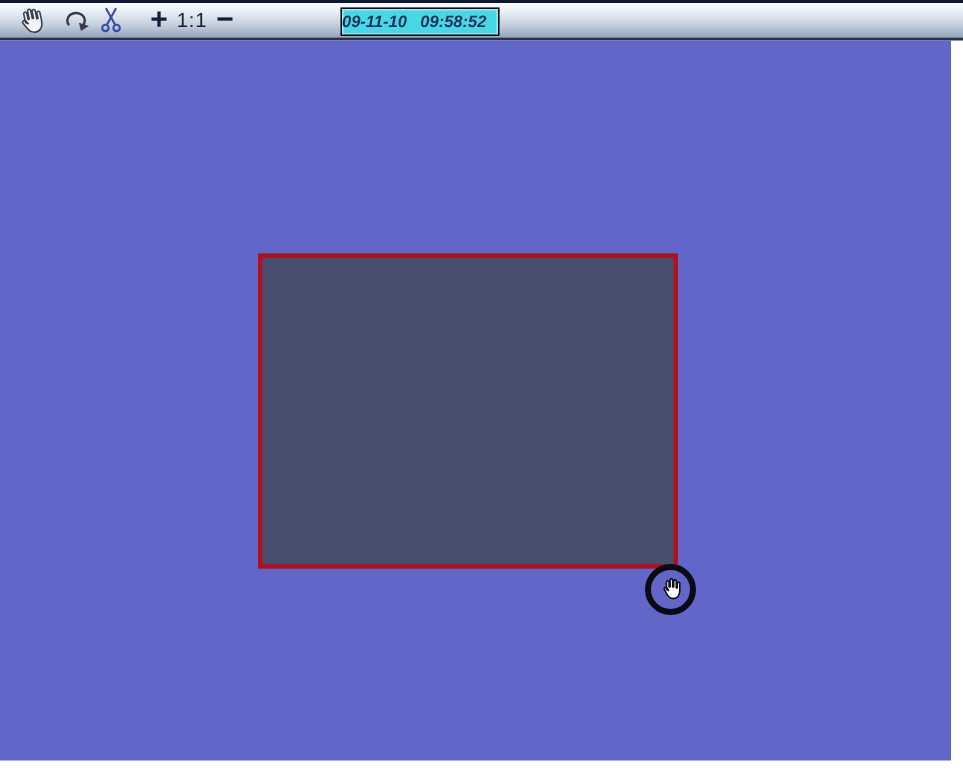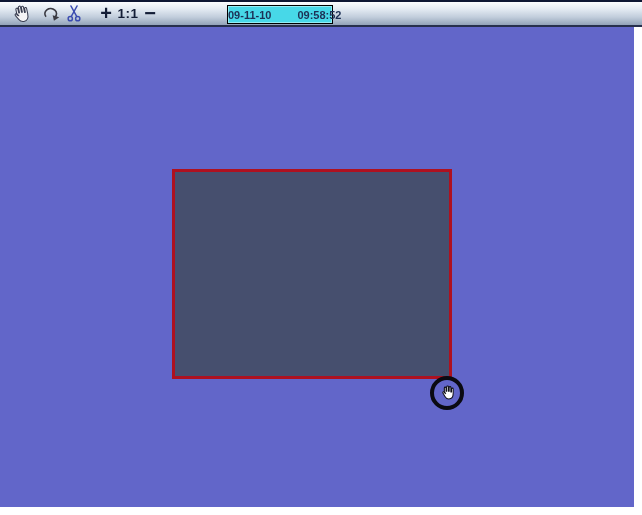--- a/index.html
+++ b/index.html
@@ -23,31 +23,32 @@
   .tool {
     position: absolute; top: 0; height: 23px;
     background: transparent; border: none; margin: 0; padding: 0;
     display: flex; align-items: center; justify-content: center;
     cursor: pointer;
   }
   .btn-hand    { left: 7px;  width: 26px; }
   .btn-redo    { left: 40px; width: 22px; }
   .btn-cut     { left: 64px; width: 20px; }
   .zoom-in     { left: 95px;  width: 22px; font-size: 20px; font-weight: bold; color: #131d36; }
-  .zoom-actual { left: 115px; width: 26px; font-size: 13.5px; font-weight: bold; color: #131d36; letter-spacing: 0.5px; }
+  .zoom-actual { left: 115px; width: 26px; font-size: 13.5px; font-weight: normal; color: #131d36; letter-spacing: 0.5px; }
   .zoom-out    { left: 139px; width: 22px; font-size: 20px; font-weight: bold; color: #131d36; }
   .datetime {
     position: absolute; left: 227px; top: 3px; width: 104px; height: 17px;
     background: #47d8e8;
     border: 1px solid #000000;
     box-shadow: inset 0 0 0 1px rgba(180,245,250,0.7);
     display: flex; align-items: center; justify-content: flex-start;
-    gap: 26px;
+    gap: 9px;
     font-size: 11px; font-weight: bold; color: #1d3055;
     white-space: nowrap;
+    font-style: italic;
   }
   
   .canvas {
     position: absolute; left: 0; top: 27px; width: 634px; height: 480px;
     background: #6266c9;
   }
   .region {
     position: absolute; left: 172px; top: 142px; width: 280px; height: 210px;
     box-sizing: border-box;
     background: #464f6e;

